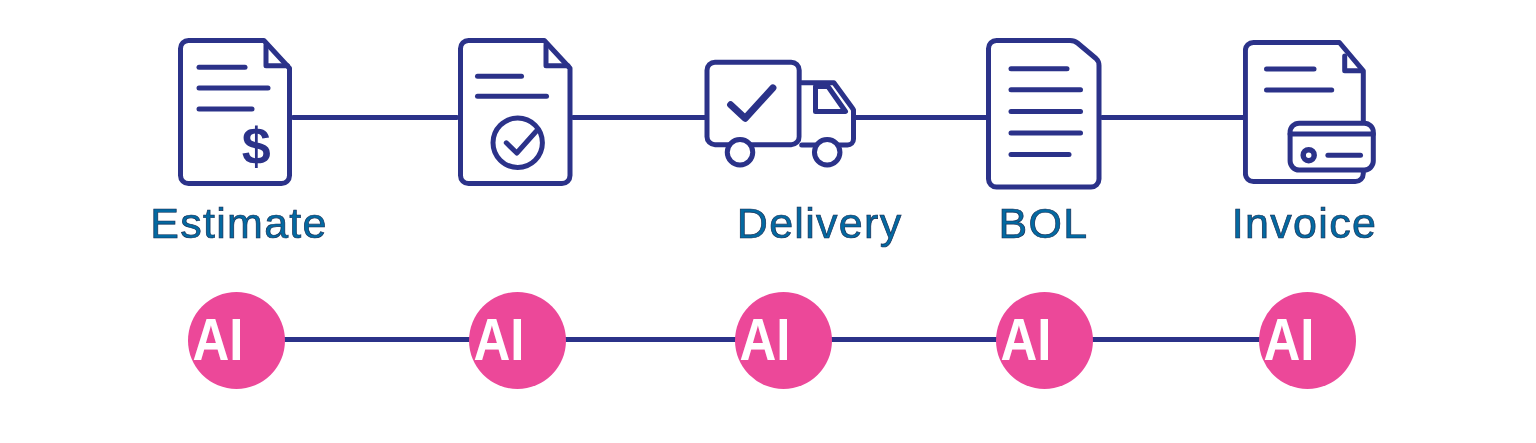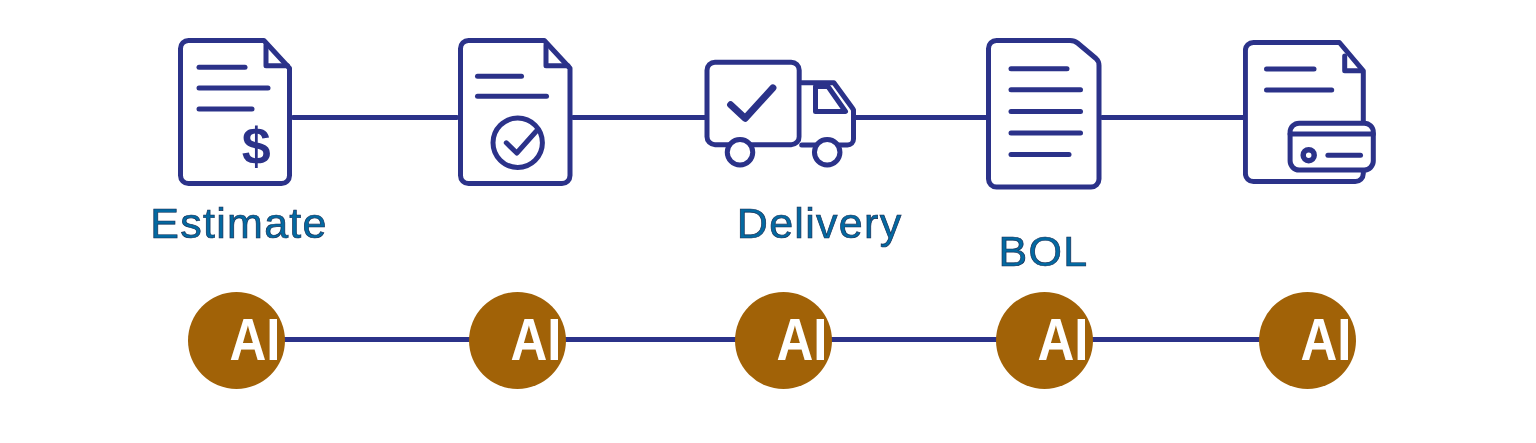--- a/index.html
+++ b/index.html
@@ -26,22 +26,22 @@
     font-weight: 400;
     letter-spacing: 1.3px;
     color: #0369a1;
     -webkit-text-stroke: 0.7px #182b52;
     white-space: nowrap;
   }
   .ai-badge {
     position: absolute;
     width: 97px; height: 97px;
     border-radius: 50%;
-    background: #a16207;
-    display: flex; align-items: center; justify-content: flex-end;
+    background: #ec4899;
+    display: flex; align-items: center; justify-content: flex-start;
   }
   .ai-badge .ai-text {
     color: #ffffff;
     font-size: 60px;
     font-weight: 700;
     line-height: 1;
     transform: scaleX(0.85);
     letter-spacing: 0px;
     padding-bottom: 1px;
   }
@@ -113,21 +113,22 @@
       <path d="M 23.5 50 H 88.7"></path>
       <rect x="47.1" y="83.2" width="83.2" height="46.8" rx="9" fill="#ffffff"></rect>
       <path d="M 47.1 94.1 H 130.3"></path>
       <circle cx="65.7" cy="115.2" r="5.5" stroke-width="5.5" fill="#ffffff"></circle>
       <path d="M 84.9 115.2 H 117.5"></path>
     </svg>
   </div>
 
   <div class="stage-label" style="left:119px;">Estimate</div>
   <div class="stage-label" style="left:662.5px;text-align:right;">Delivery</div>
-  <div class="stage-label" style="left:923.5px;margin-top:28px;">BOL</div>
+  <div class="stage-label" style="left:923.5px;">BOL</div>
+  <div class="stage-label" style="left:1184.5px;">Invoice</div>
 
   <div class="ai-badge" style="left:188px;   top:291.5px;">
       <span class="ai-text">AI</span>
     </div>
   <div class="ai-badge" style="left:468.5px; top:291.5px;">
       <span class="ai-text">AI</span>
     </div>
   <div class="ai-badge" style="left:735px;   top:291.5px;">
       <span class="ai-text">AI</span>
     </div>

